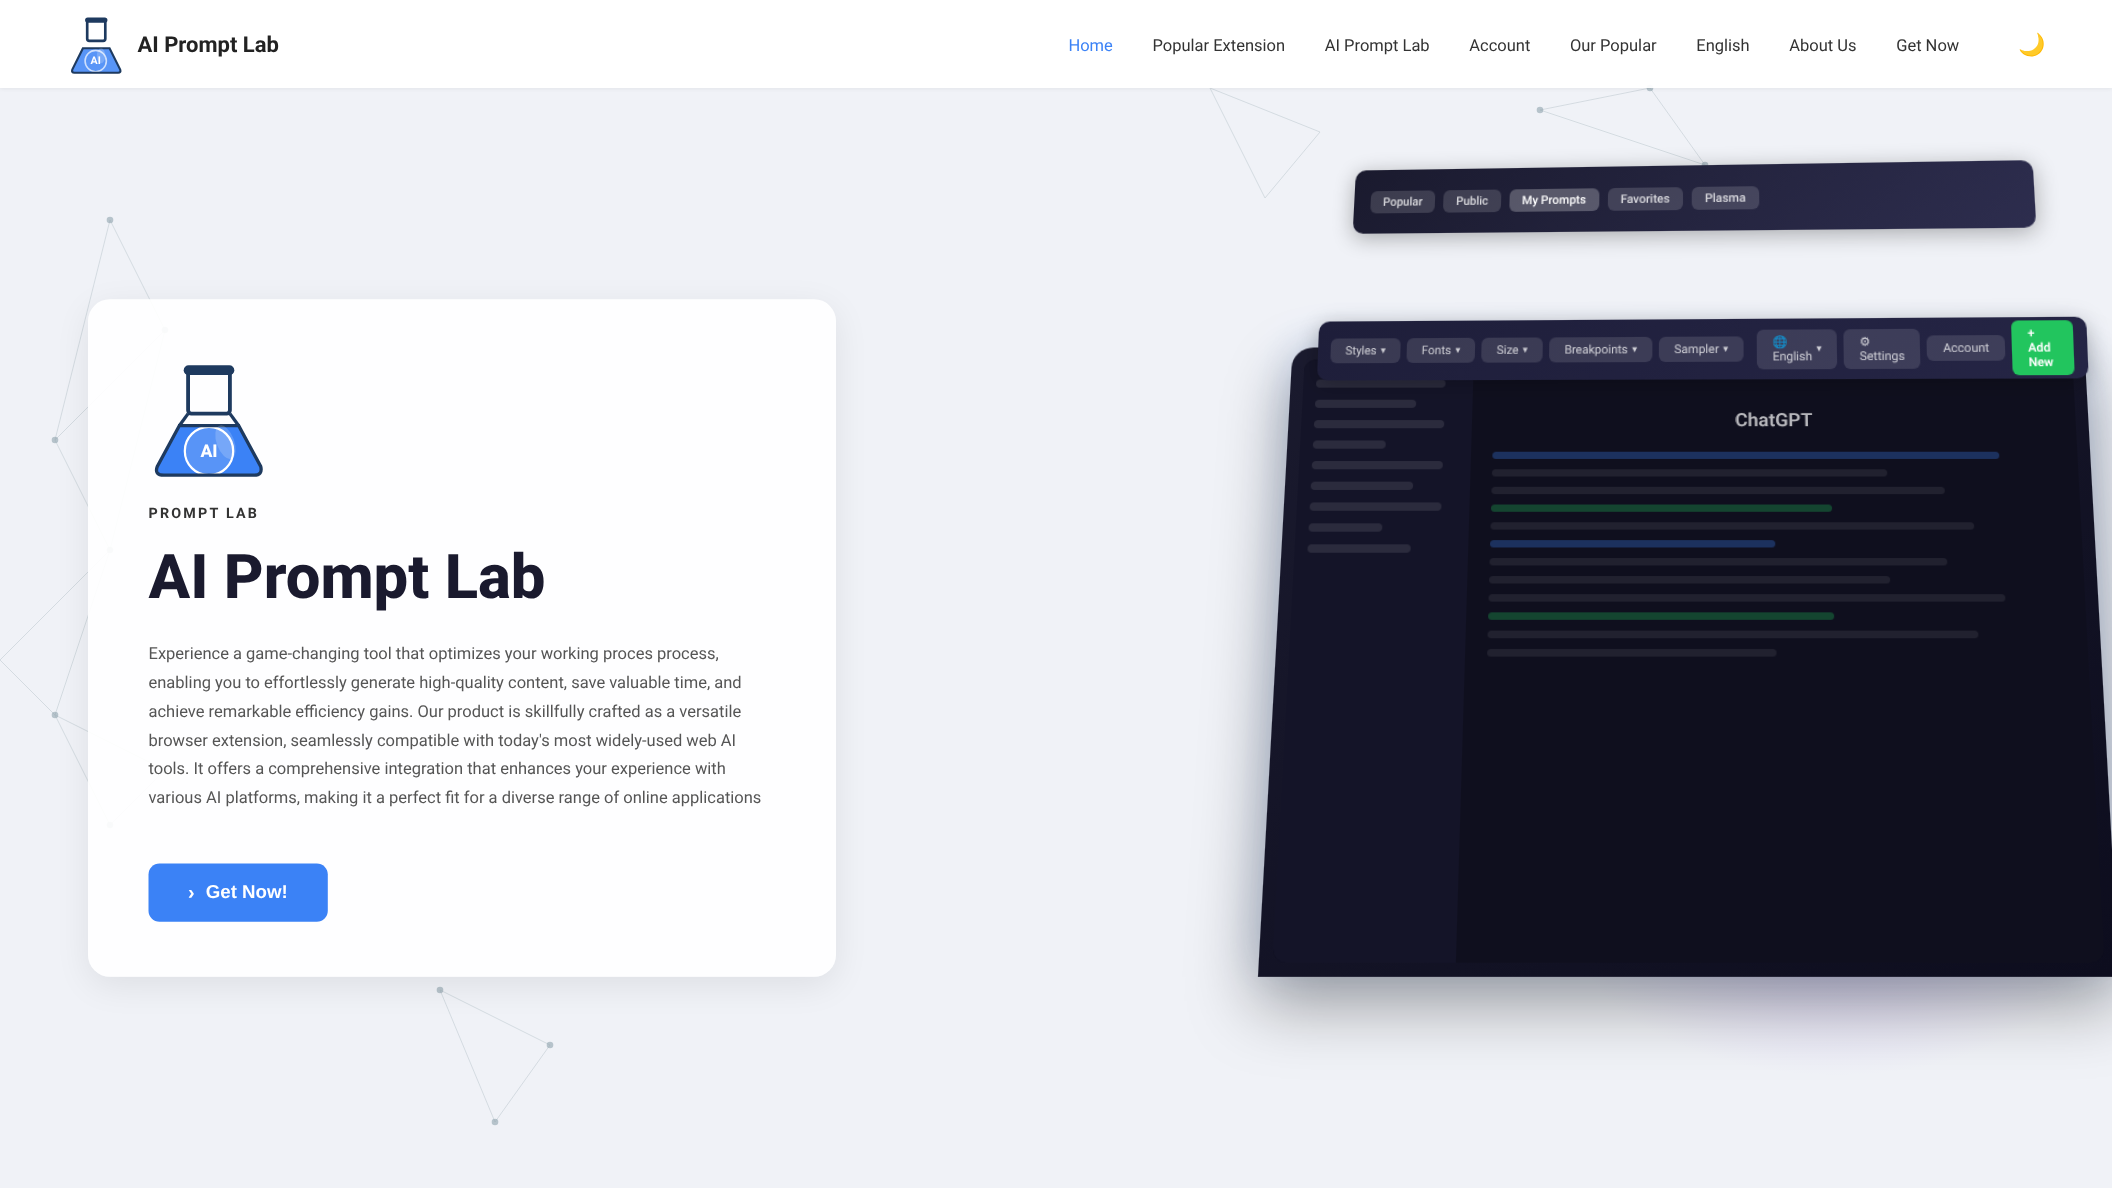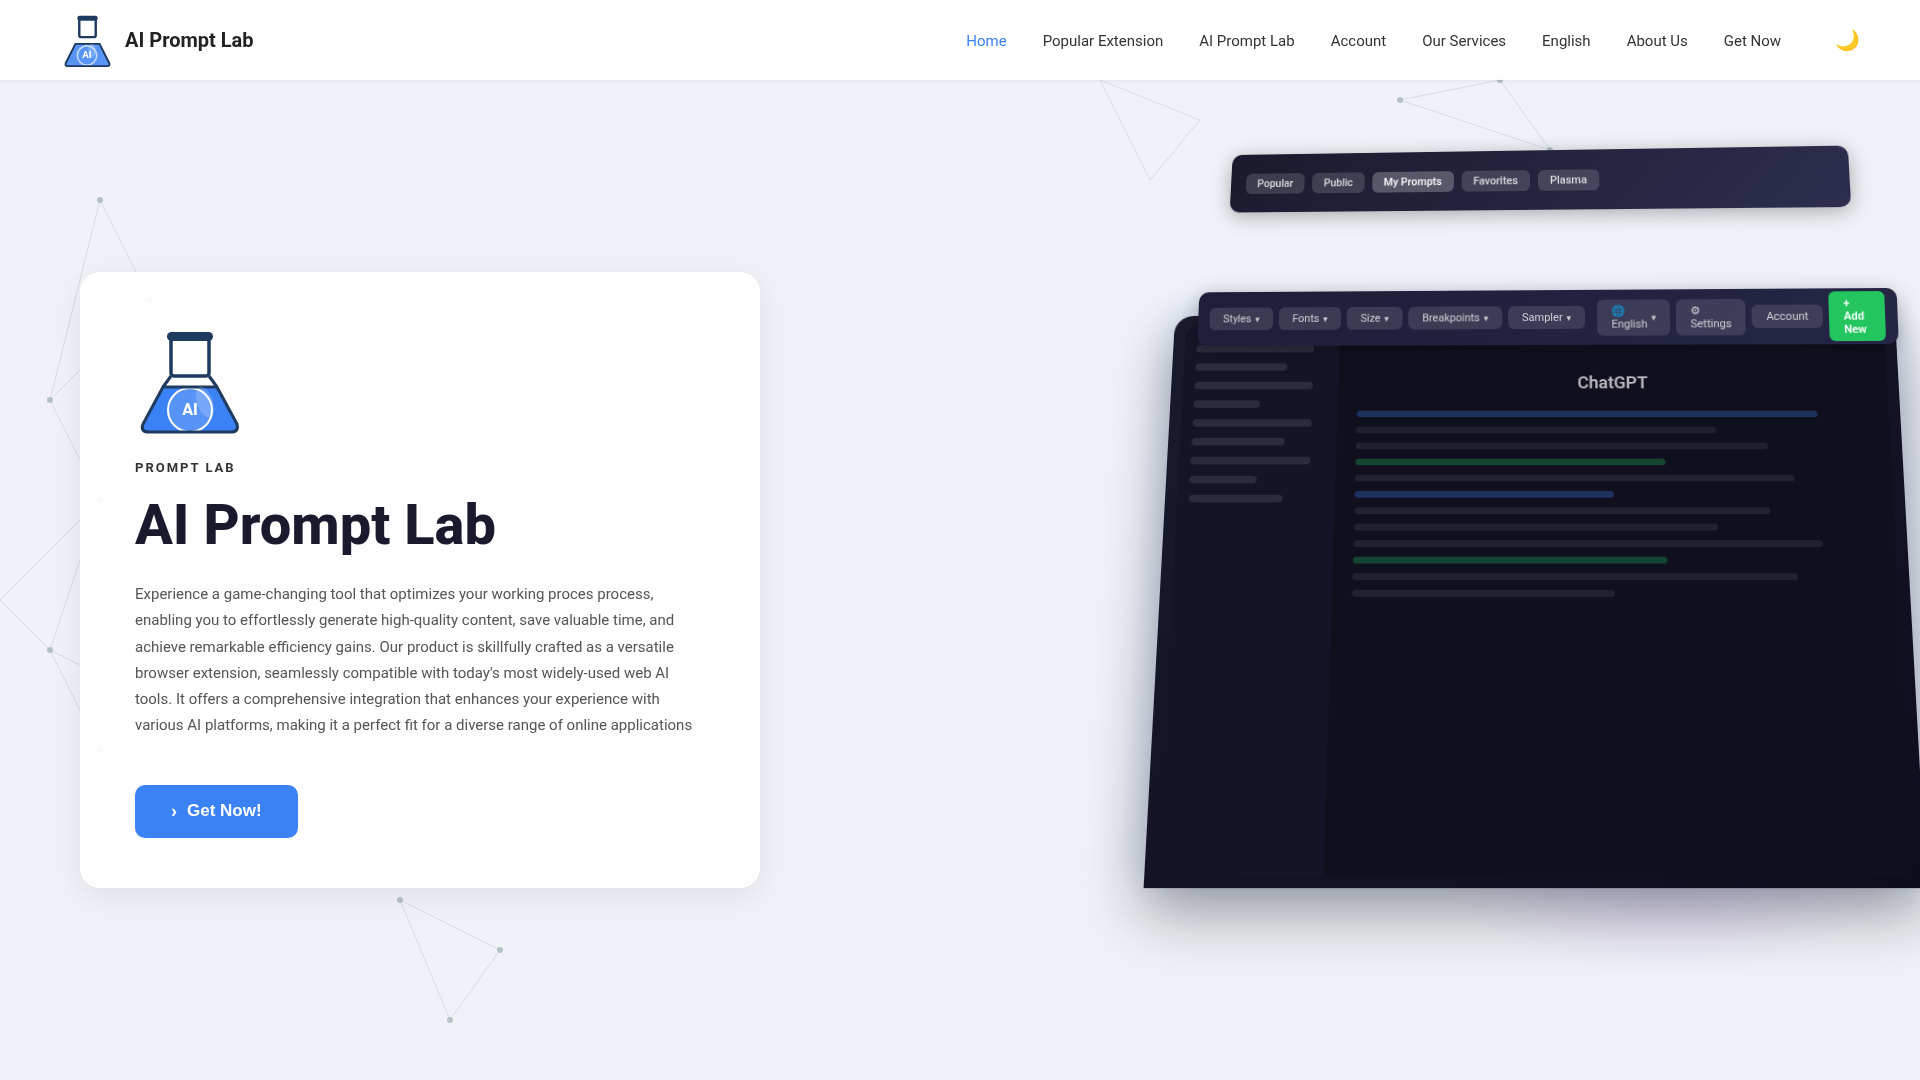--- a/index.html
+++ b/index.html
@@ -387,21 +387,21 @@
       <ellipse cx="32" cy="42" rx="4" ry="7" fill="rgba(255,255,255,0.2)"></ellipse>
     </svg>
     <span>AI Prompt Lab</span>
   </a>
 
   <ul class="nav-links">
     <li><a href="#" class="active">Home</a></li>
     <li><a href="#">Popular Extension</a></li>
     <li><a href="#">AI Prompt Lab</a></li>
     <li><a href="#">Account</a></li>
-    <li><a href="#">Our Services</a></li>
+    <li><a href="#">Our Popular</a></li>
     <li><a href="#">English</a></li>
     <li><a href="#">About Us</a></li>
     <li><a href="#">Get Now</a></li>
     <li>
       <button class="dark-mode-btn">🌙</button>
     </li>
   </ul>
 </nav>
 
 <section class="hero">

